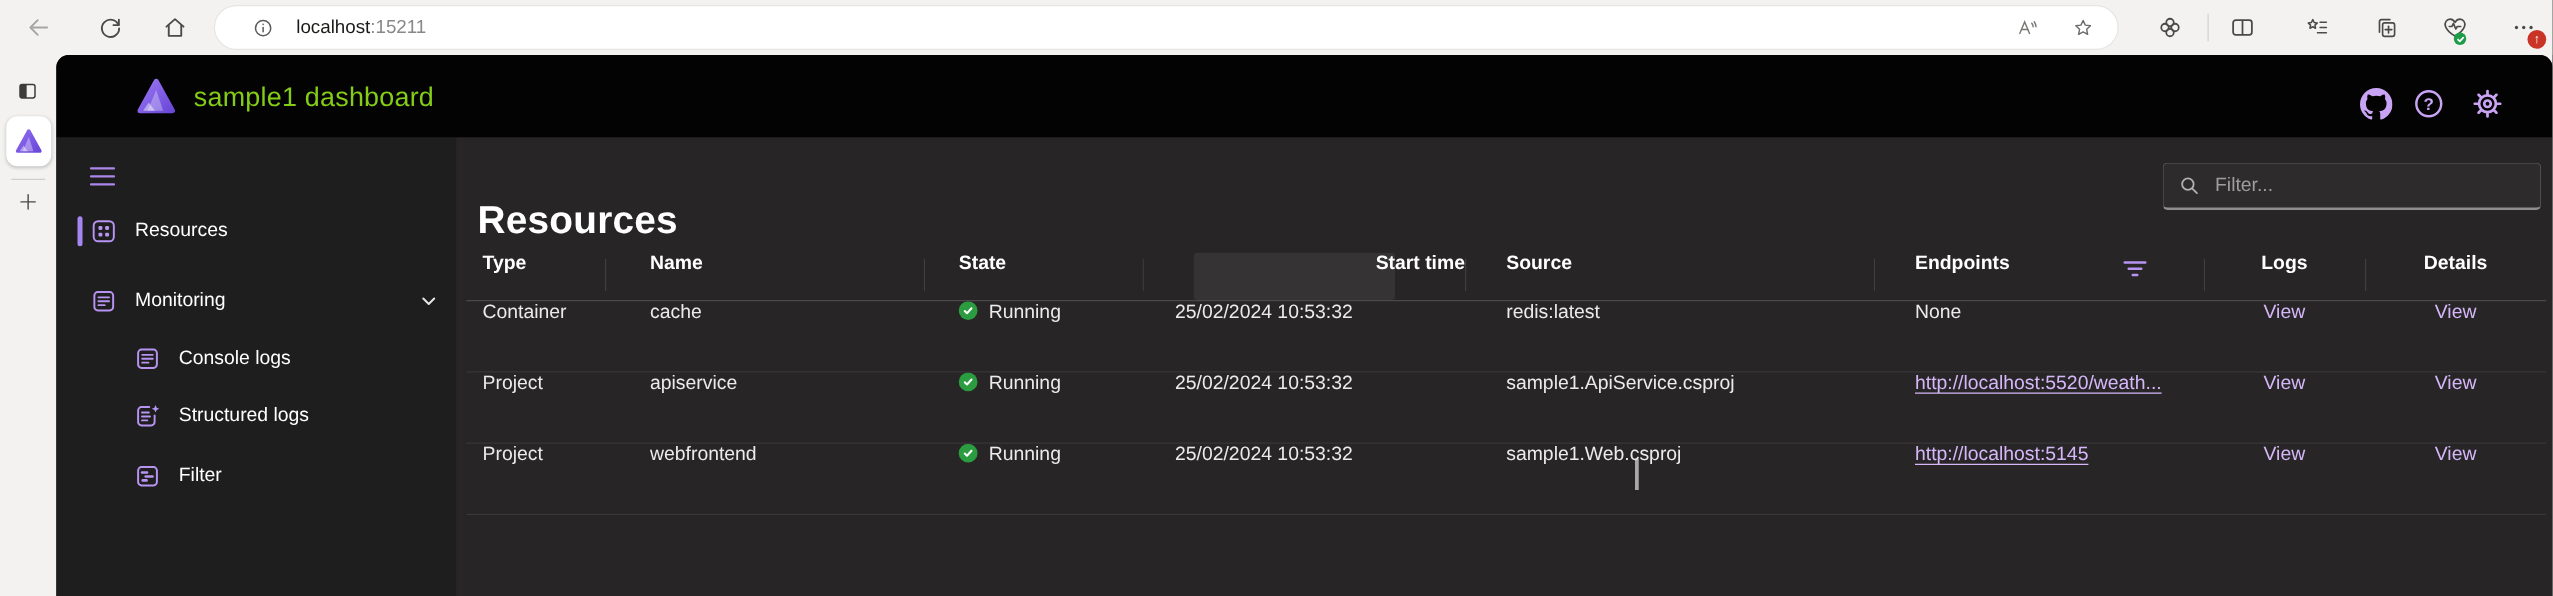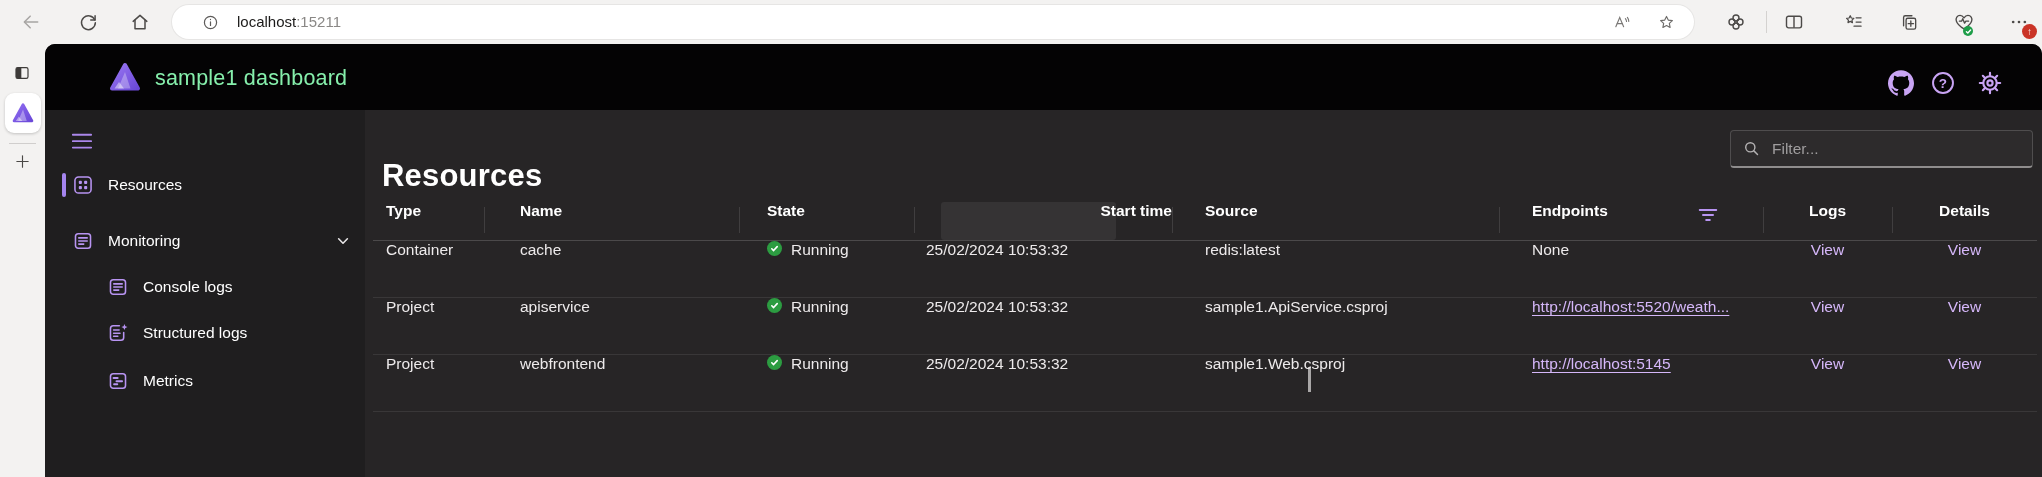--- a/index.html
+++ b/index.html
@@ -24,21 +24,21 @@
   .strip{position:absolute;left:0;top:44px;width:45px;bottom:0;background:#f3f2f1}
   .strip .tabsic{position:absolute;left:14px;top:21px;width:16px;height:15px;color:#3d3b39}
   .tile{position:absolute;left:5px;top:49px;width:36px;height:40px;background:#fff;border-radius:9px;box-shadow:0 1px 3px rgba(0,0,0,.2);
         display:flex;align-items:center;justify-content:center}
   .stripdiv{position:absolute;left:9px;top:99px;width:27px;height:1px;background:#d0cecd}
   .plus{position:absolute;left:14px;top:109px;width:17px;height:17px;color:#4a4846}
   
   .app{position:absolute;left:45px;top:44px;right:0;bottom:0;background:#272526;border-radius:10px 10px 0 0;overflow:hidden}
   .apphdr{position:absolute;left:0;top:0;right:0;height:66px;background:#040304}
   .logo{position:absolute;left:64px;top:17px}
-  .apptitle{position:absolute;left:110px;top:22px;font-size:21.5px;color:#86efac;letter-spacing:.2px;white-space:nowrap}
+  .apptitle{position:absolute;left:110px;top:22px;font-size:21.5px;color:#84cc16;letter-spacing:.2px;white-space:nowrap}
   .hic{position:absolute;top:25px;width:28px;height:28px;color:#c9a4f4;display:flex;align-items:center;justify-content:center}
   .hic svg{width:26px;height:26px}
   
   .nav{position:absolute;left:0;top:66px;width:320px;bottom:0;background:#1f1e1f}
   .burger{position:absolute;left:26px;top:22px;width:22px;height:18px;color:#ab87ea}
   .nitem{position:absolute;left:0;width:320px;height:38px;display:flex;align-items:center;color:#fff;font-size:15.5px;white-space:nowrap}
   .nitem .nic{width:22px;height:22px;color:#b894f2;margin-right:14px;flex:none}
   .lvl1{padding-left:27px}
   .lvl2{padding-left:62px}
   .selbar{position:absolute;left:17px;top:7px;width:4px;height:24px;border-radius:2px;background:#a585ef}
@@ -50,21 +50,21 @@
   .search{position:absolute;left:1365px;top:20px;width:303px;height:38px;box-sizing:border-box;background:#2d2b2c;
           border:1px solid #4f4d4e;border-bottom:2px solid #8f8d8d;border-radius:4px;display:flex;align-items:center;padding:0 11px;gap:9px}
   .search input{flex:1;background:transparent;border:none;outline:none;color:#ececec;font-size:15.5px;min-width:0}
   .search input::placeholder{color:#9f9d9e}
   
   .tbl{position:absolute;left:8px;top:92px;width:1664px;color:#edeaeb;font-size:15.5px}
   .thead{display:flex;height:38px;border-bottom:1px solid #4b494a;font-weight:700;color:#fff}
   .trow{display:flex;height:56px;border-bottom:1px solid #393738}
   .cell{box-sizing:border-box;height:100%;display:flex;position:relative;white-space:nowrap;overflow:hidden}
   .c1{width:111px;padding-left:13px}.c2{width:255px;padding-left:36px}.c3{width:175px;padding-left:28px}
-  .c4{width:258px;padding-left:12px}.c5{width:327px;padding-left:33px}.c6{width:264px;padding-left:33px}
+  .c4{width:258px;padding-left:26px}.c5{width:327px;padding-left:33px}.c6{width:264px;padding-left:33px}
   .c7{width:129px;justify-content:center;padding:0}.c8{width:145px;justify-content:center;padding:0}
   .thead .cell + .cell::before{content:"";position:absolute;left:0;top:5px;bottom:7px;width:1px;background:#403e3f}
   .hl{position:absolute;left:15px;top:0;bottom:1px;width:238px;background:#353334;border-radius:3px;z-index:0}
   .cell > span, .cell > a{position:relative;z-index:1}
   .badge{width:15px;height:15px;border-radius:50%;background:#2c9c41;display:inline-flex;align-items:center;justify-content:center;margin-right:9px;flex:none}
   a.lnk{color:#d5b7f9;text-decoration:none}
   a.lnk.u{text-decoration:underline;text-underline-offset:3px}
   .caret{position:absolute;left:943px;top:257px;width:3px;height:25px;background:#a9a7a7}
 </style>
 </head>
@@ -290,21 +290,21 @@
 
     <div class="nitem lvl2" style="top:252px">
       <span class="nic">
         <svg viewBox="0 0 24 24" fill="none" stroke="currentColor" stroke-width="1.7" stroke-linecap="round">
             <rect x="3.8" y="4" width="16.4" height="16" rx="3"></rect>
             <path d="M7.2 8.8h4.4" stroke-width="2.2"></path>
             <path d="M10.4 12.2h6" stroke-width="2.2"></path>
             <path d="M7.8 15.6h3.4" stroke-width="2.2"></path>
           </svg>
       </span>
-      <span>Metrics</span>
+      <span>Filter</span>
     </div>
 
   </div>
 
   <div class="main">
     <div class="ptitle">Resources</div>
 
     <span class="funnel">
       <svg viewBox="0 0 24 24" width="22" height="22" fill="none" stroke="currentColor" stroke-width="2.1" stroke-linecap="round">
           <path d="M3 6.5h18"></path>

